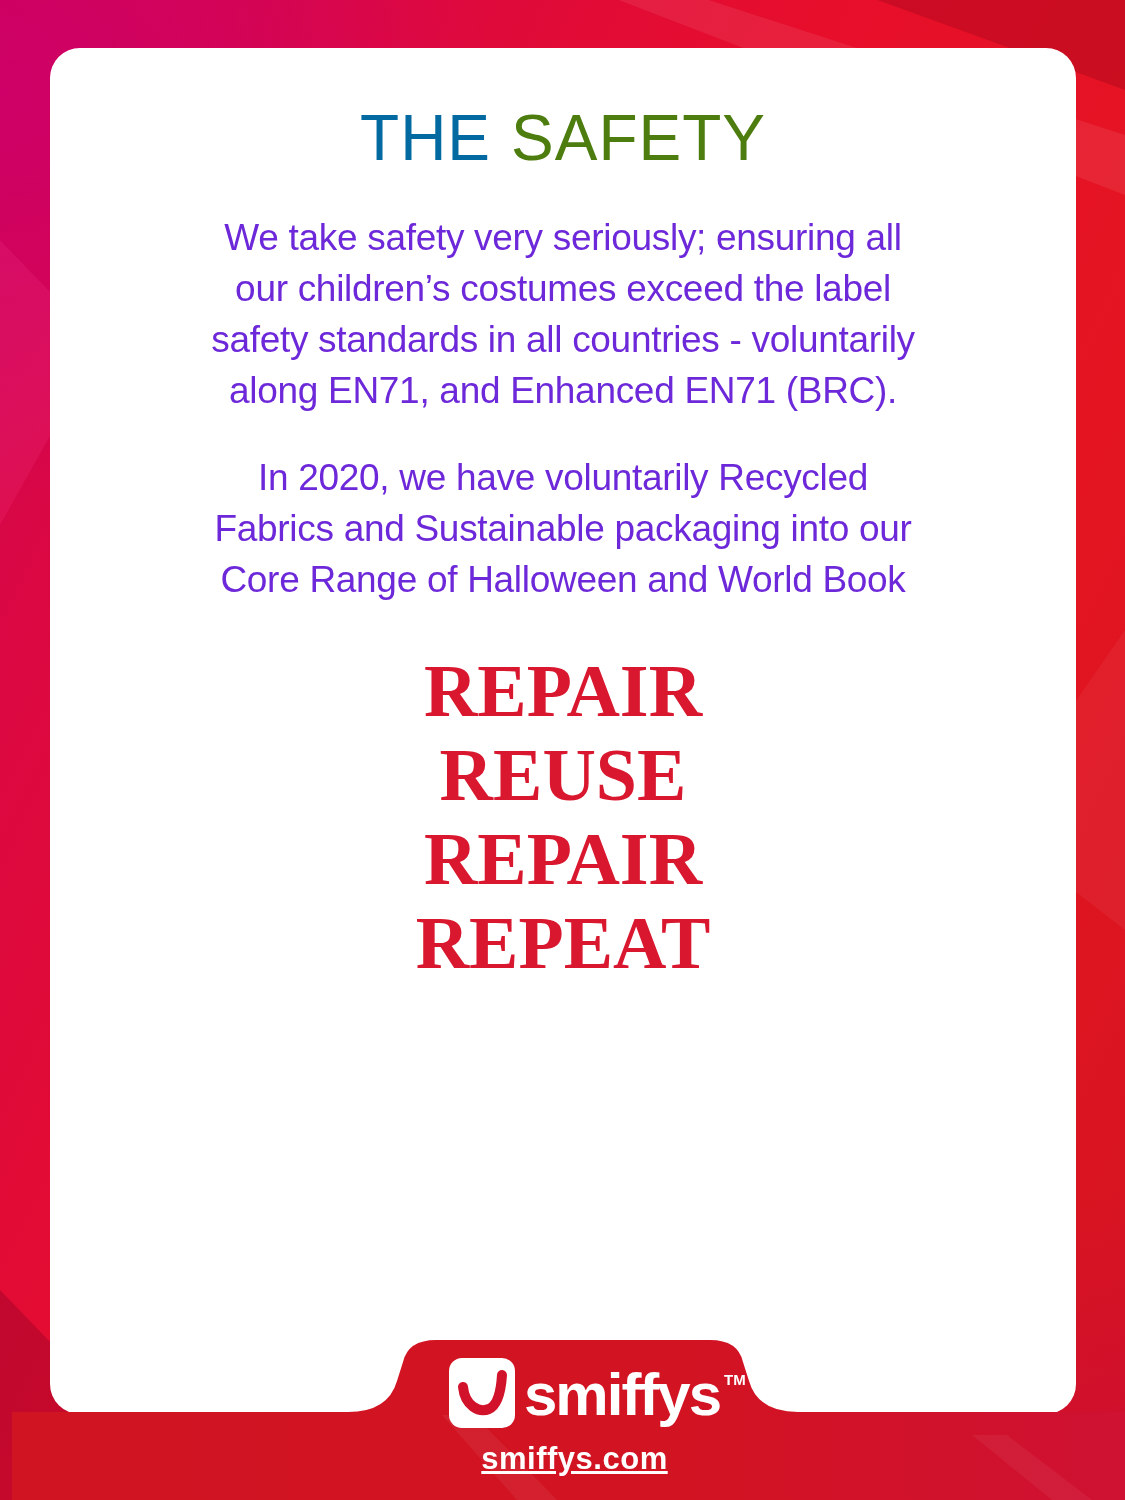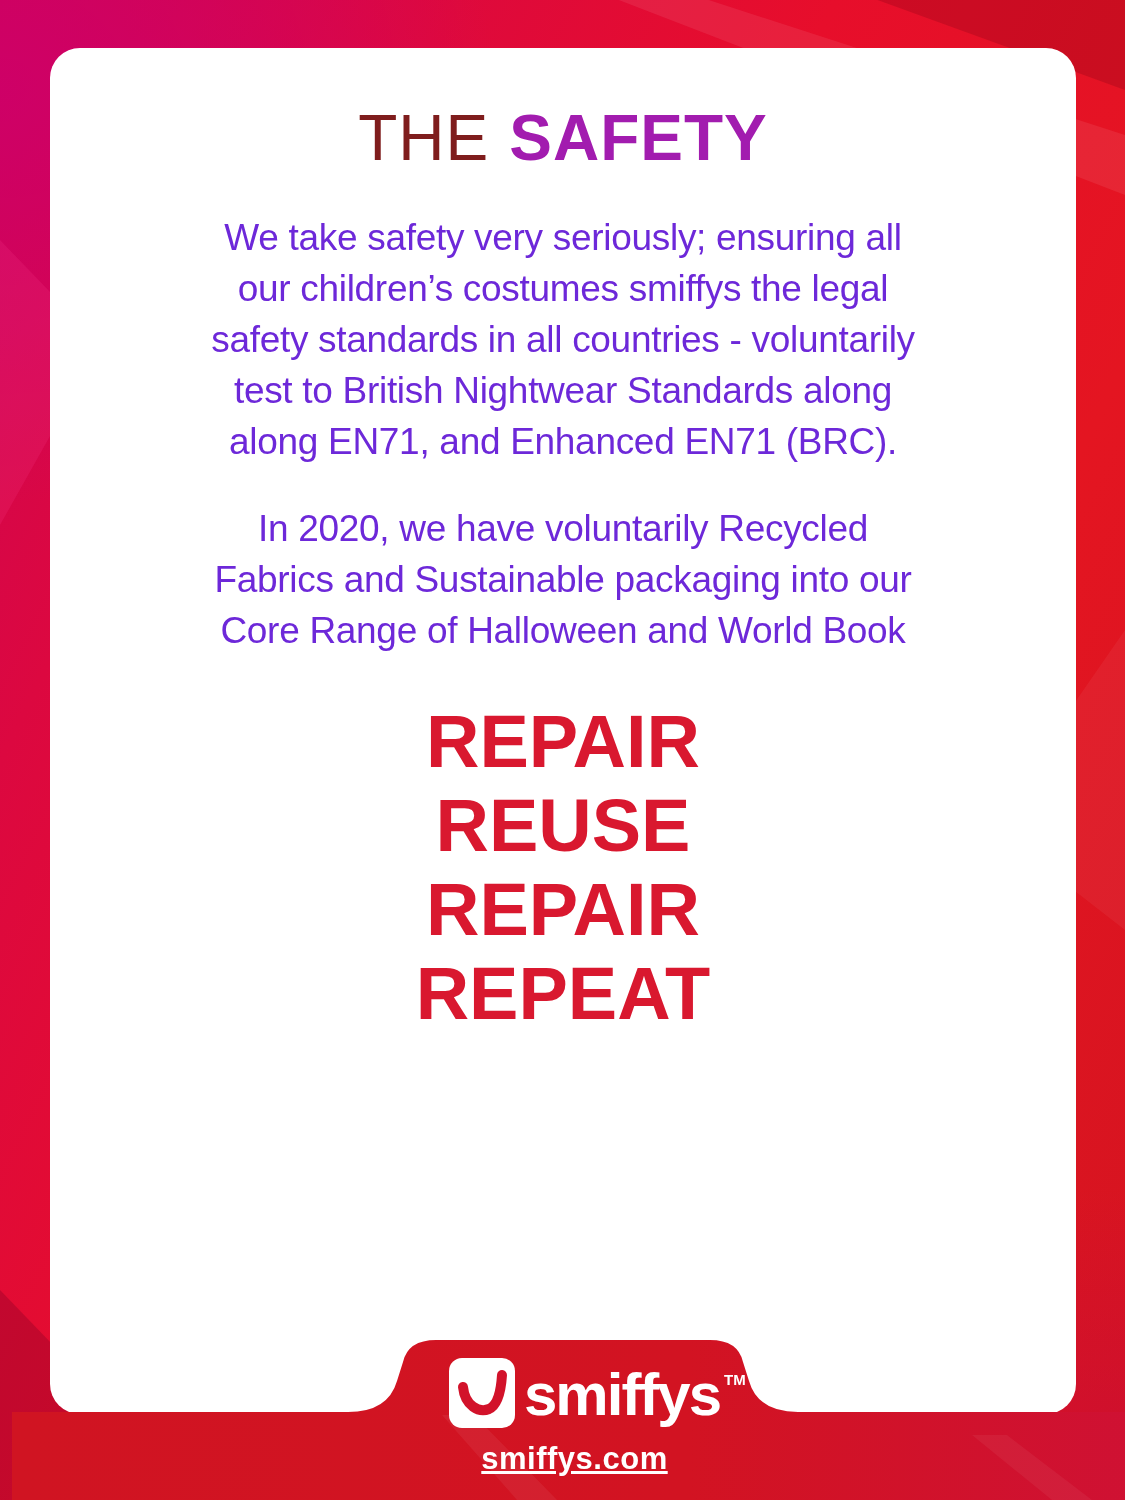--- a/index.html
+++ b/index.html
@@ -19,26 +19,26 @@
   .f4{background:rgba(118,0,35,0.30);clip-path:polygon(0 86%, 18% 100%, 0 100%);}
   .f5{background:rgba(255,255,255,0.05);clip-path:polygon(40% 100%, 70% 90%, 78% 100%);}
   .f6{background:rgba(255,255,255,0.05);clip-path:polygon(88% 55%, 100% 42%, 100% 62%);}
 
   .card{
     position:absolute;left:50px;top:48px;width:1026px;height:1366px;
     background:#ffffff;border-radius:30px;z-index:1;
     box-sizing:border-box;padding-top:52px;text-align:center;
   }
   .heading{margin:0;font-size:64px;line-height:76px;letter-spacing:1px;font-weight:400;}
-  .heading .prefix{color:#7f1d1d;font-weight:400;margin-right:20px;}
-  .heading .title{color:#a21caf;font-weight:700;}
+  .heading .prefix{color:#0369a1;font-weight:400;margin-right:20px;}
+  .heading .title{color:#4d7c0f;font-weight:400;}
   .heading.h2{margin-top:92px;}
   .bodycopy{margin-top:36px;font-size:37px;line-height:51px;color:#6d28d9;letter-spacing:-0.3px;font-weight:400;}
   .slogan{margin-top:44px;}
-  .slogan-line{font-size:74px;line-height:84px;font-weight:800;color:#d9182f;letter-spacing:0;}
+  .slogan-line{font-size:74px;line-height:84px;font-weight:800;color:#d9182f;letter-spacing:0;font-family:Liberation Serif, serif;}
 
   .footer{position:absolute;left:12px;bottom:0;width:1125px;height:185px;z-index:2;}
   .band-svg{position:absolute;left:0;top:0;width:1125px;height:185px;display:block;}
   .logo-square{
     position:absolute;left:437px;top:43px;width:66px;height:70px;
     background:#ffffff;border-radius:13px;
   }
   .logo-square svg{position:absolute;inset:0;width:100%;height:100%;}
   .brand{
     position:absolute;left:512px;top:44px;color:#ffffff;
@@ -60,23 +60,22 @@
   <div class="facet f4"></div>
   <div class="facet f5"></div>
   <div class="facet f6"></div>
 
   <div class="card">
 
     <h1 class="heading"><span class="prefix">THE</span><span class="title">SAFETY</span></h1>
 
     <div class="bodycopy">
       <div>We take safety very seriously; ensuring all</div>
-      <div>our children’s costumes smiffys the legal</div>
+      <div>our children’s costumes exceed the label</div>
       <div>safety standards in all countries - voluntarily</div>
-      <div>test to British Nightwear Standards along</div>
       <div>along EN71, and Enhanced EN71 (BRC).</div>
     </div>
 
 
     <div class="bodycopy">
       <div>In 2020, we have voluntarily Recycled</div>
       <div>Fabrics and Sustainable packaging into our</div>
       <div>Core Range of Halloween and World Book</div>
     </div>
 

